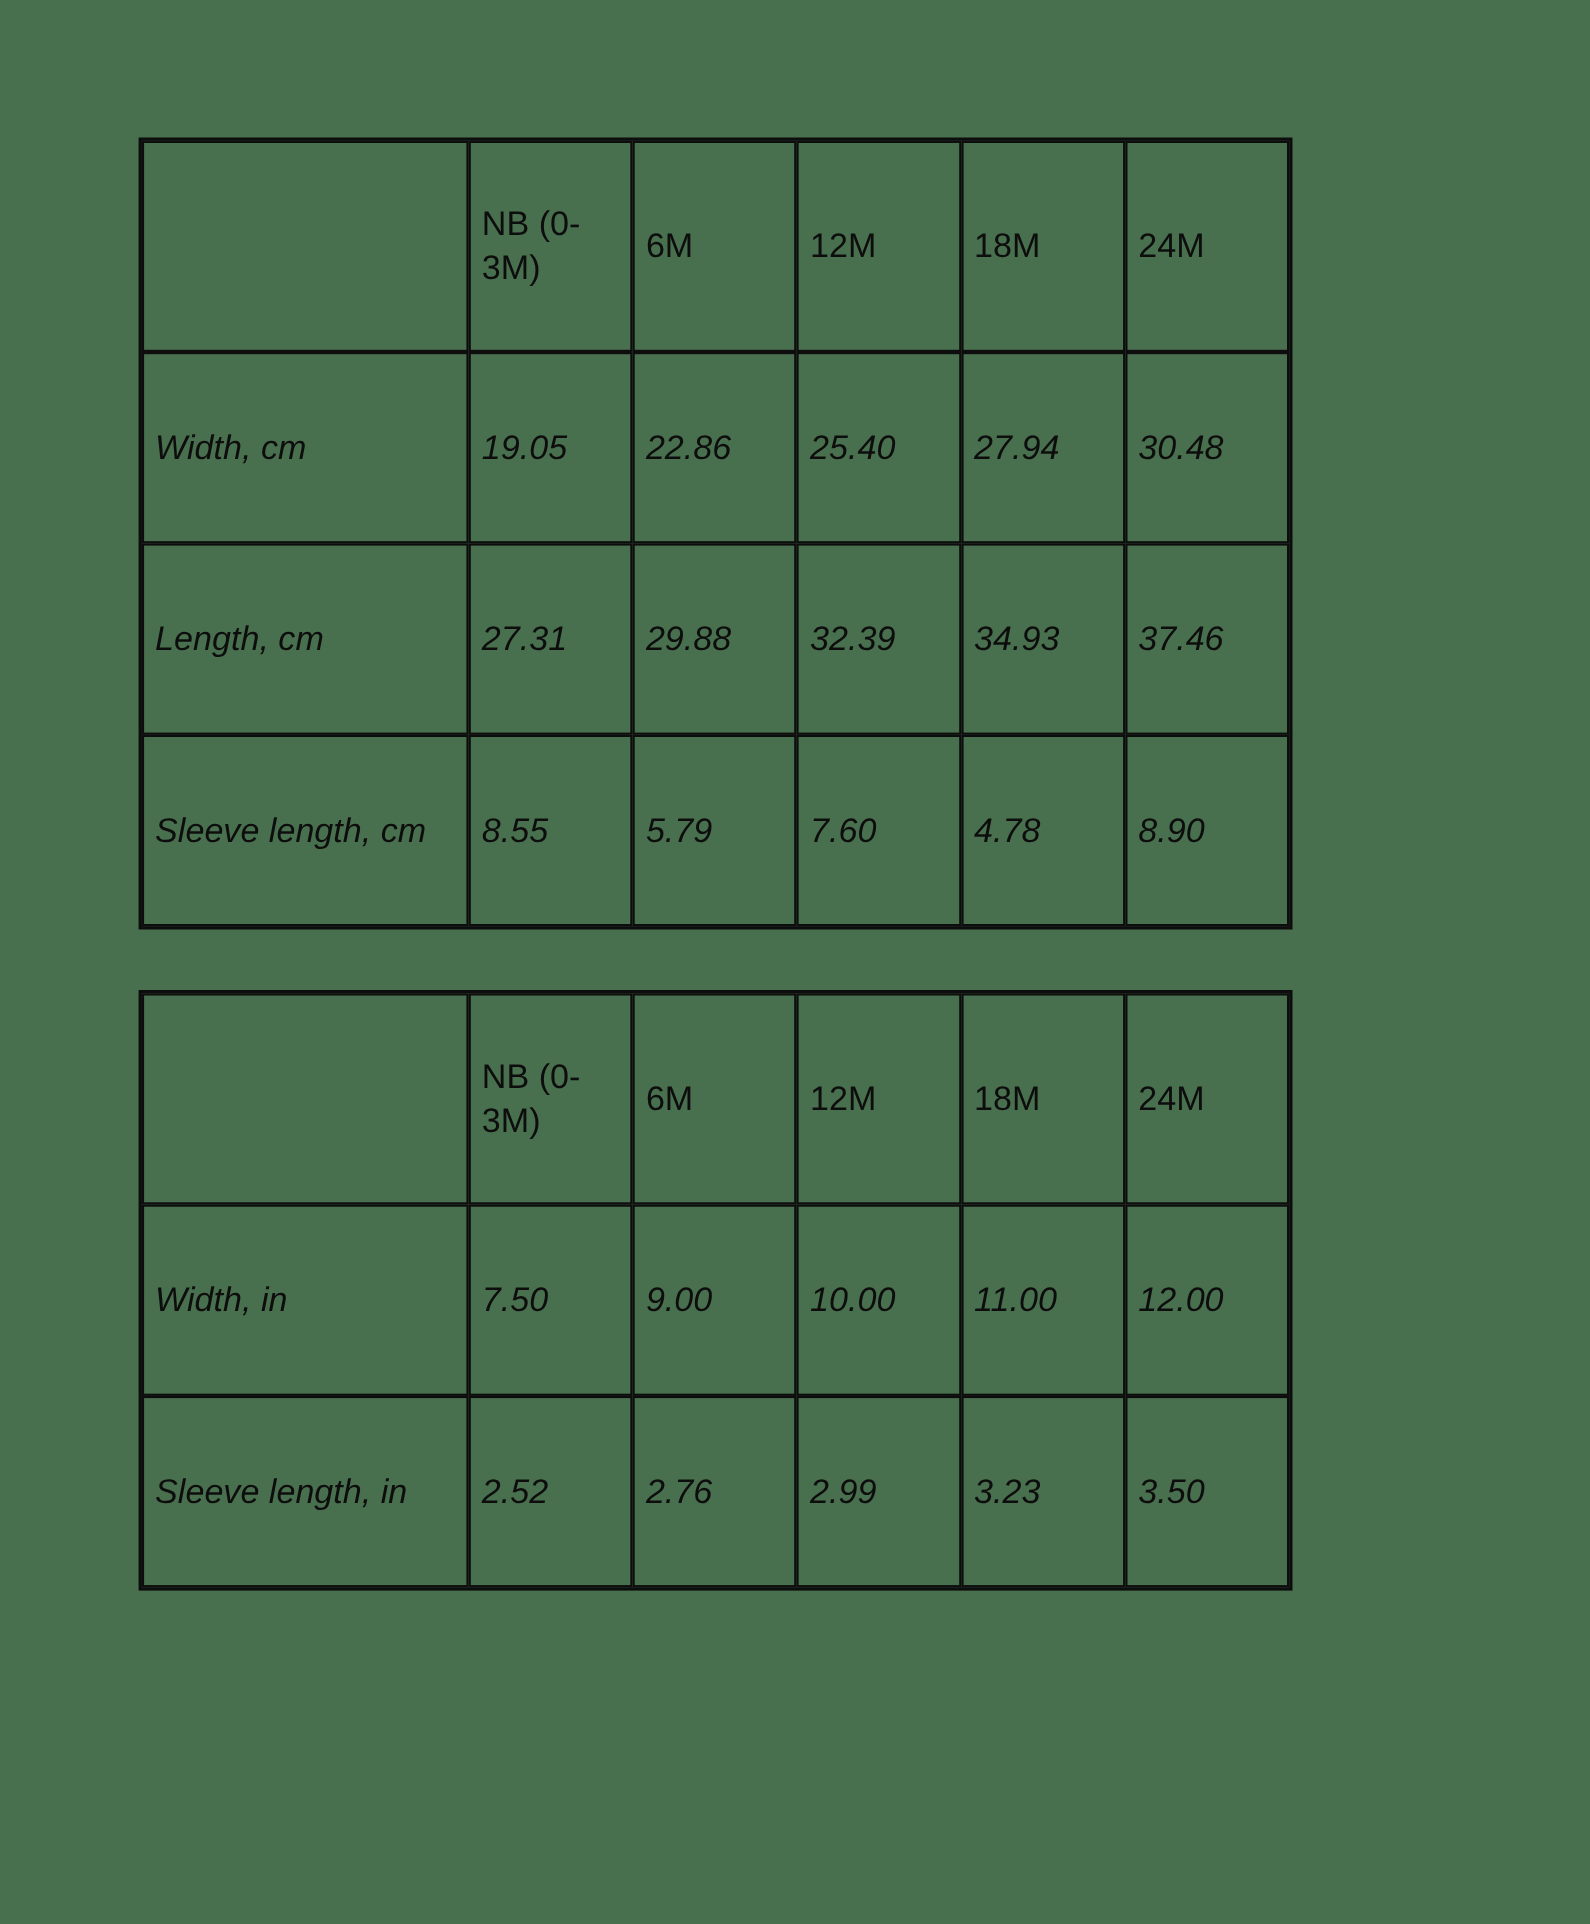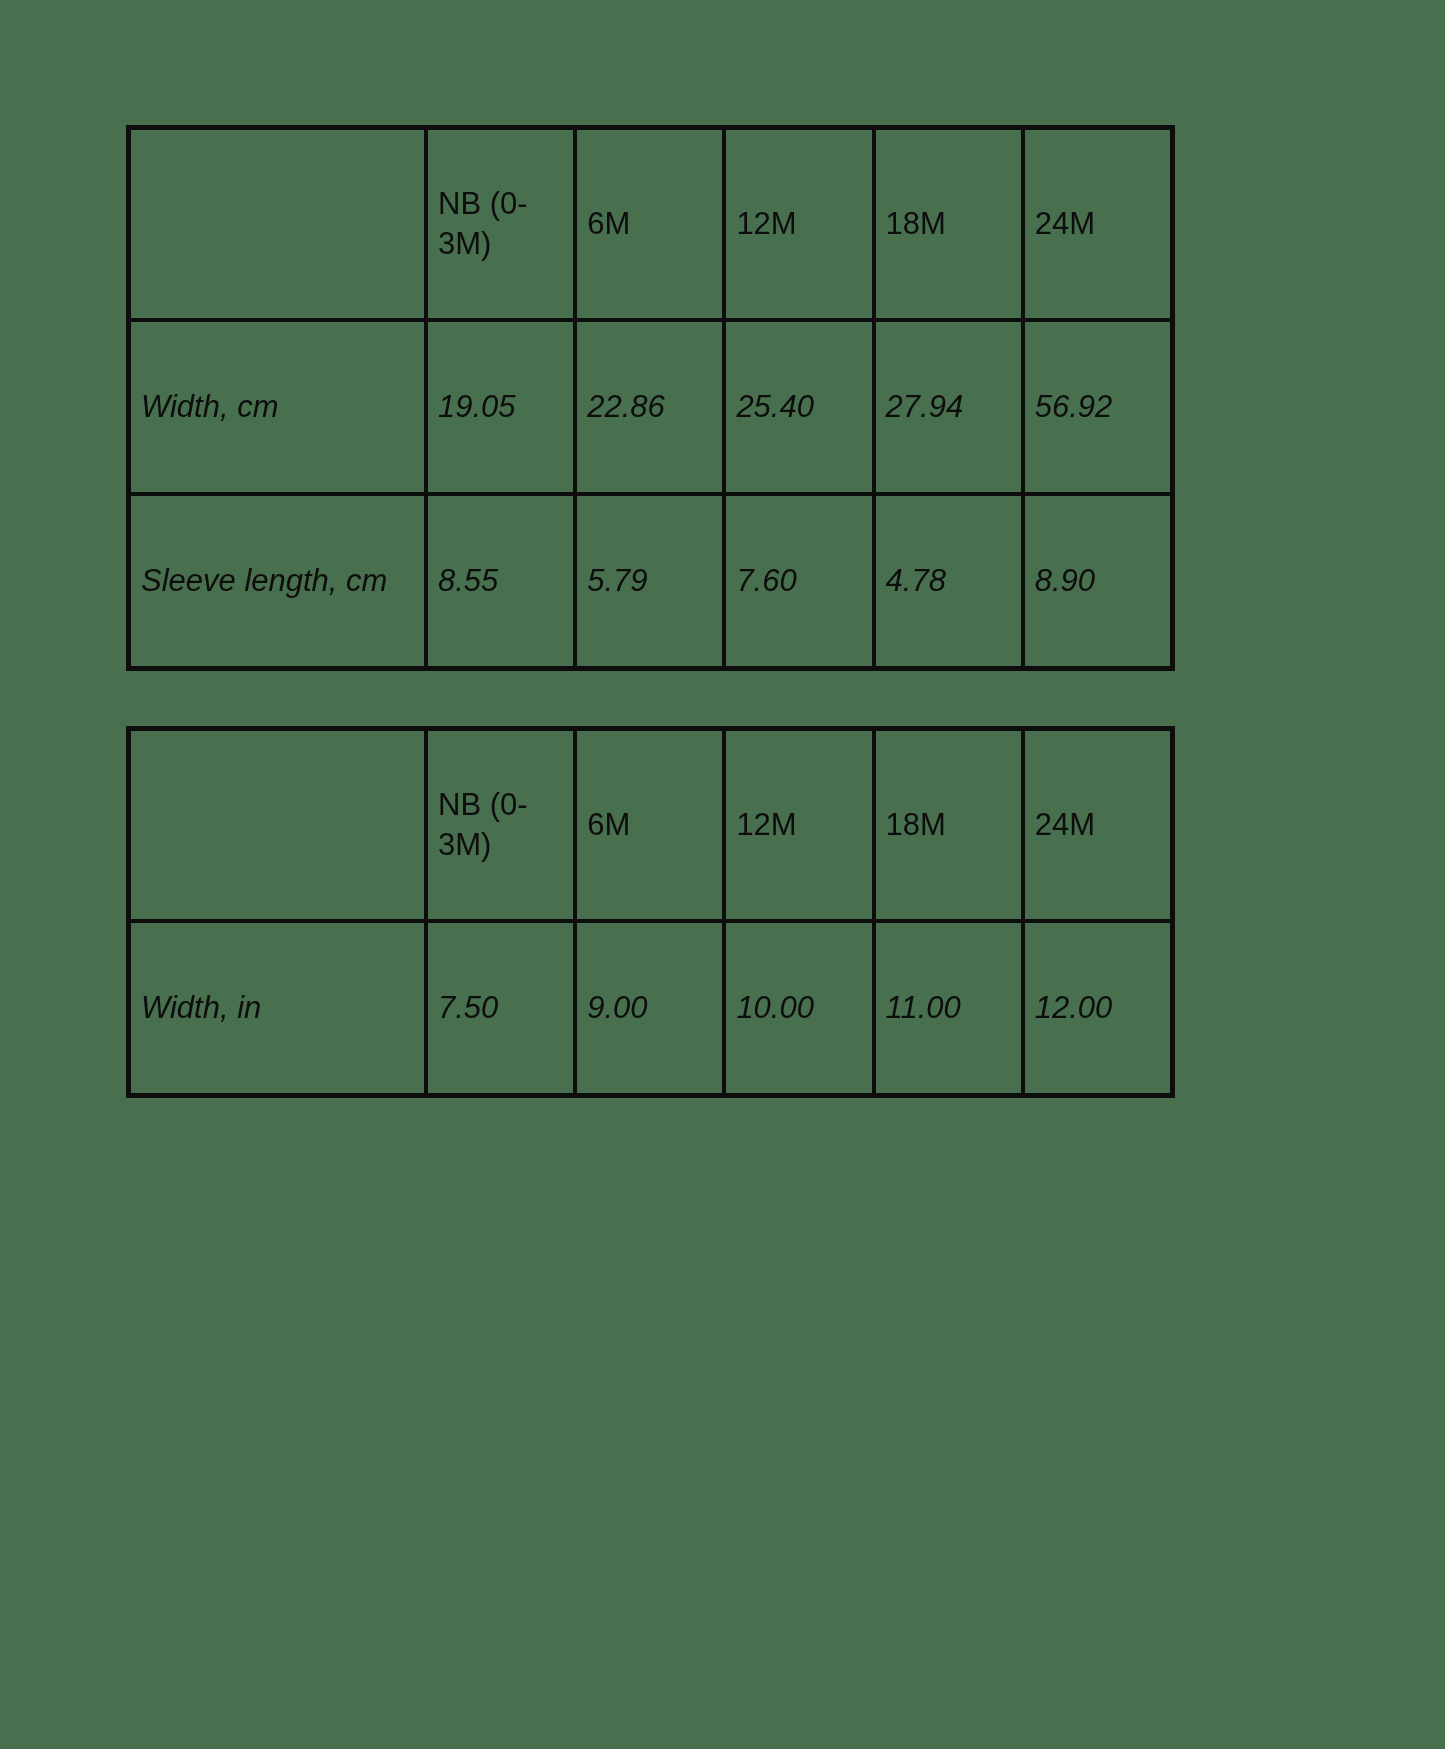--- a/index.html
+++ b/index.html
@@ -87,21 +87,29 @@
         <th>24M</th>
       </tr>
     </thead>
     <tbody>
       <tr>
         <td class="row-label">Width, cm</td>
         <td>19.05</td>
         <td>22.86</td>
         <td>25.40</td>
         <td>27.94</td>
-        <td>56.92</td>
+        <td>30.48</td>
+      </tr>
+      <tr>
+        <td class="row-label">Length, cm</td>
+        <td>27.31</td>
+        <td>29.88</td>
+        <td>32.39</td>
+        <td>34.93</td>
+        <td>37.46</td>
       </tr>
       <tr>
         <td class="row-label">Sleeve length, cm</td>
         <td>8.55</td>
         <td>5.79</td>
         <td>7.60</td>
         <td>4.78</td>
         <td>8.90</td>
       </tr>
     </tbody>
@@ -128,16 +136,24 @@
     </thead>
     <tbody>
       <tr>
         <td class="row-label">Width, in</td>
         <td>7.50</td>
         <td>9.00</td>
         <td>10.00</td>
         <td>11.00</td>
         <td>12.00</td>
       </tr>
+      <tr>
+        <td class="row-label">Sleeve length, in</td>
+        <td>2.52</td>
+        <td>2.76</td>
+        <td>2.99</td>
+        <td>3.23</td>
+        <td>3.50</td>
+      </tr>
     </tbody>
   </table>
 
 </div>
 
 </body></html>

